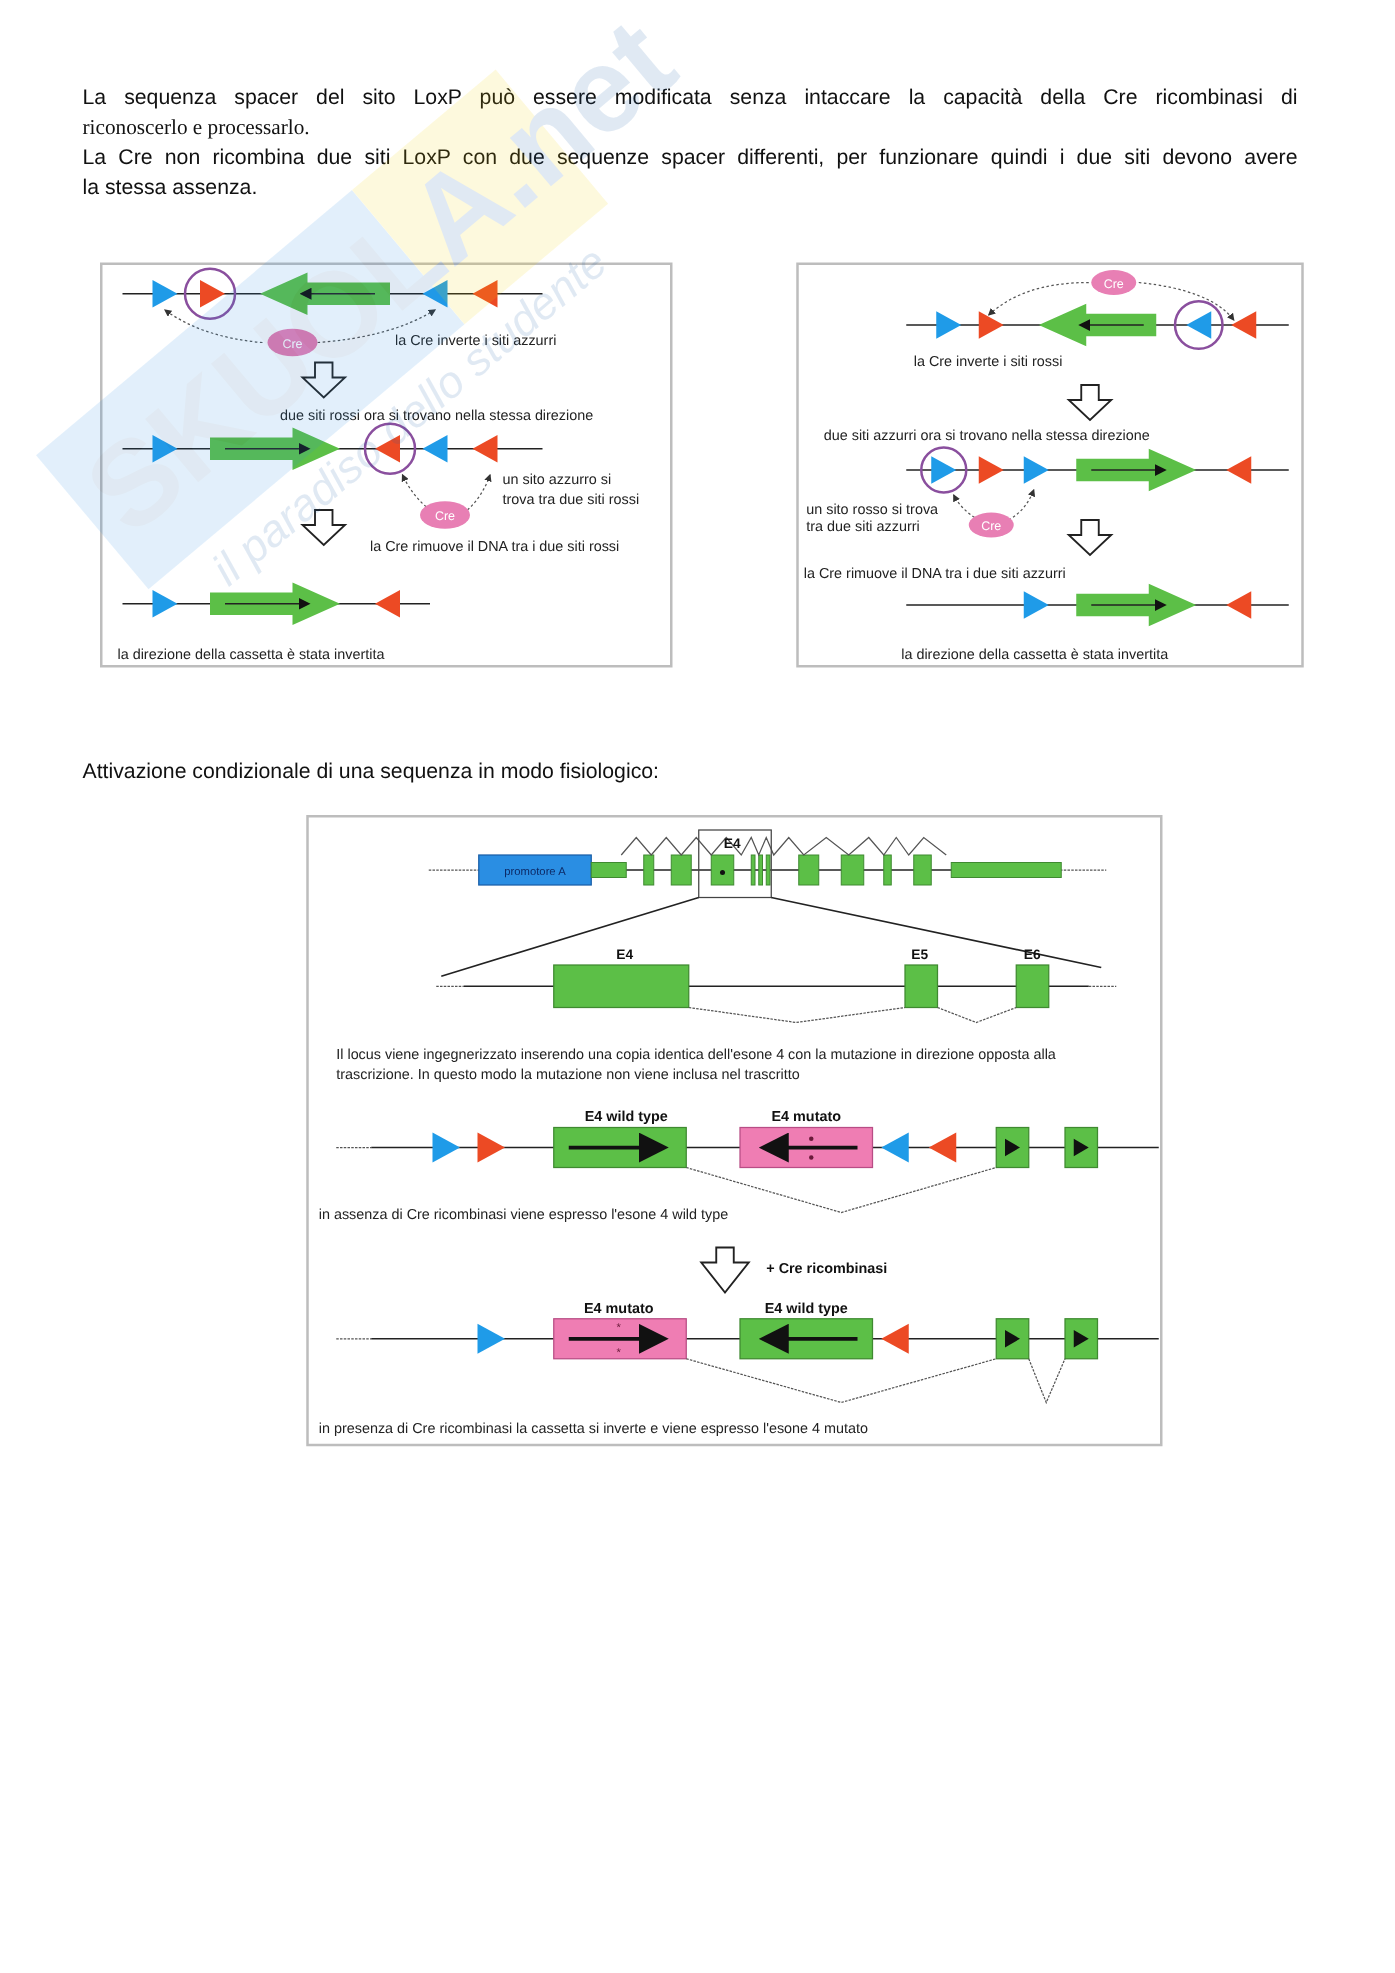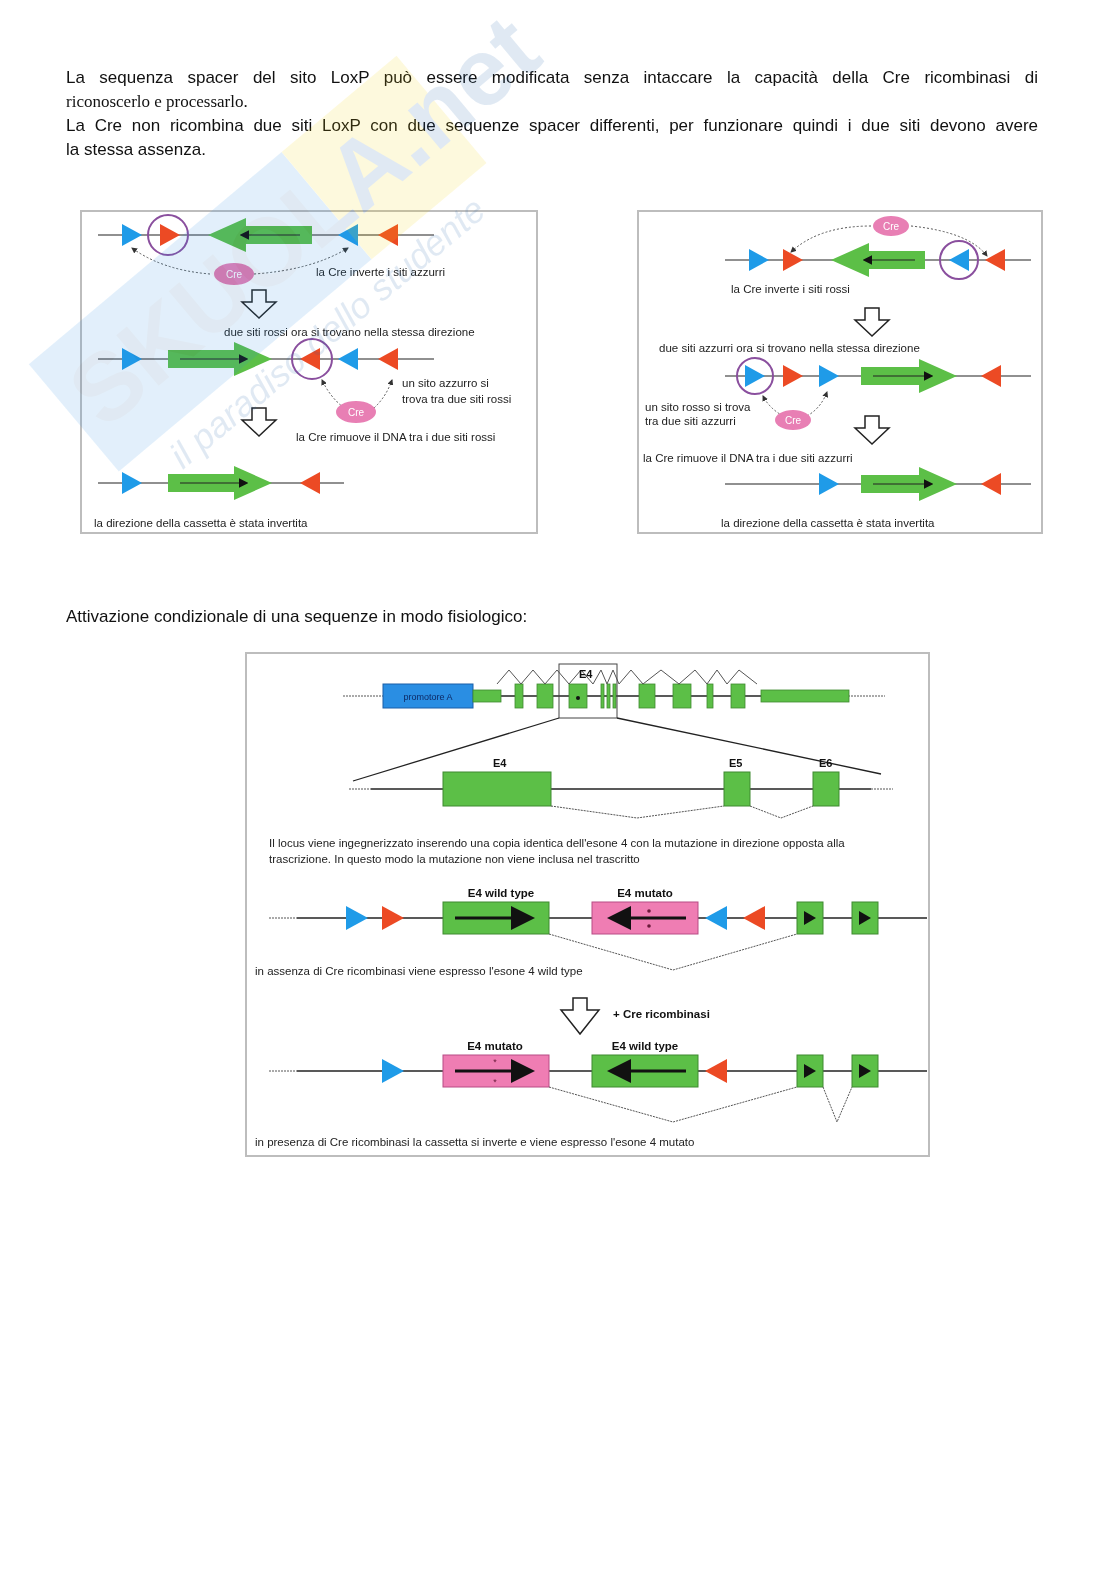--- a/index.html
+++ b/index.html
@@ -120,21 +120,21 @@
 
     <line x1="86" y1="272" x2="392" y2="272" stroke="#222" stroke-width="1.2"></line>
     <polygon points="180,261 200,272 180,283" fill="#1f9be8"></polygon>
     <polygon points="222,263 280,263 280,255 318,272 280,289 280,281 222,281" fill="#5cbf47"></polygon>
     <line x1="234" y1="272" x2="292" y2="272" stroke="#222" stroke-width="1.2" marker-end="url(#blkArrow)"></line>
     <polygon points="342,272 362,261 362,283" fill="#ec4a24"></polygon>
     <text x="82" y="315" font-size="11.5" fill="#222">la direzione della cassetta è stata invertita</text>
   </svg>
 </div>
 
-<div class="para" style="top:605px;">Attivazione condizionale di una sequenze in modo fisiologico:</div>
+<div class="para" style="top:605px;">Attivazione condizionale di una sequenza in modo fisiologico:</div>
 
 <div class="fig" style="left:245px; top:652px; width:685px; height:505px;">
   <svg width="681" height="501" viewBox="0 0 681 501">
 
     <line x1="96" y1="42" x2="136" y2="42" stroke="#555" stroke-width="1" stroke-dasharray="2,1"></line>
     <line x1="136" y1="42" x2="598" y2="42" stroke="#222" stroke-width="1.3"></line>
     <line x1="598" y1="42" x2="638" y2="42" stroke="#555" stroke-width="1" stroke-dasharray="2,1"></line>
     <rect x="136" y="30" width="90" height="24" fill="#2a8ee3" stroke="#1a5fa8" stroke-width="1"></rect>
     <text x="181" y="46" font-size="9" fill="#0d2a66" text-anchor="middle">promotore A</text>
     <g id="overviewExons">

